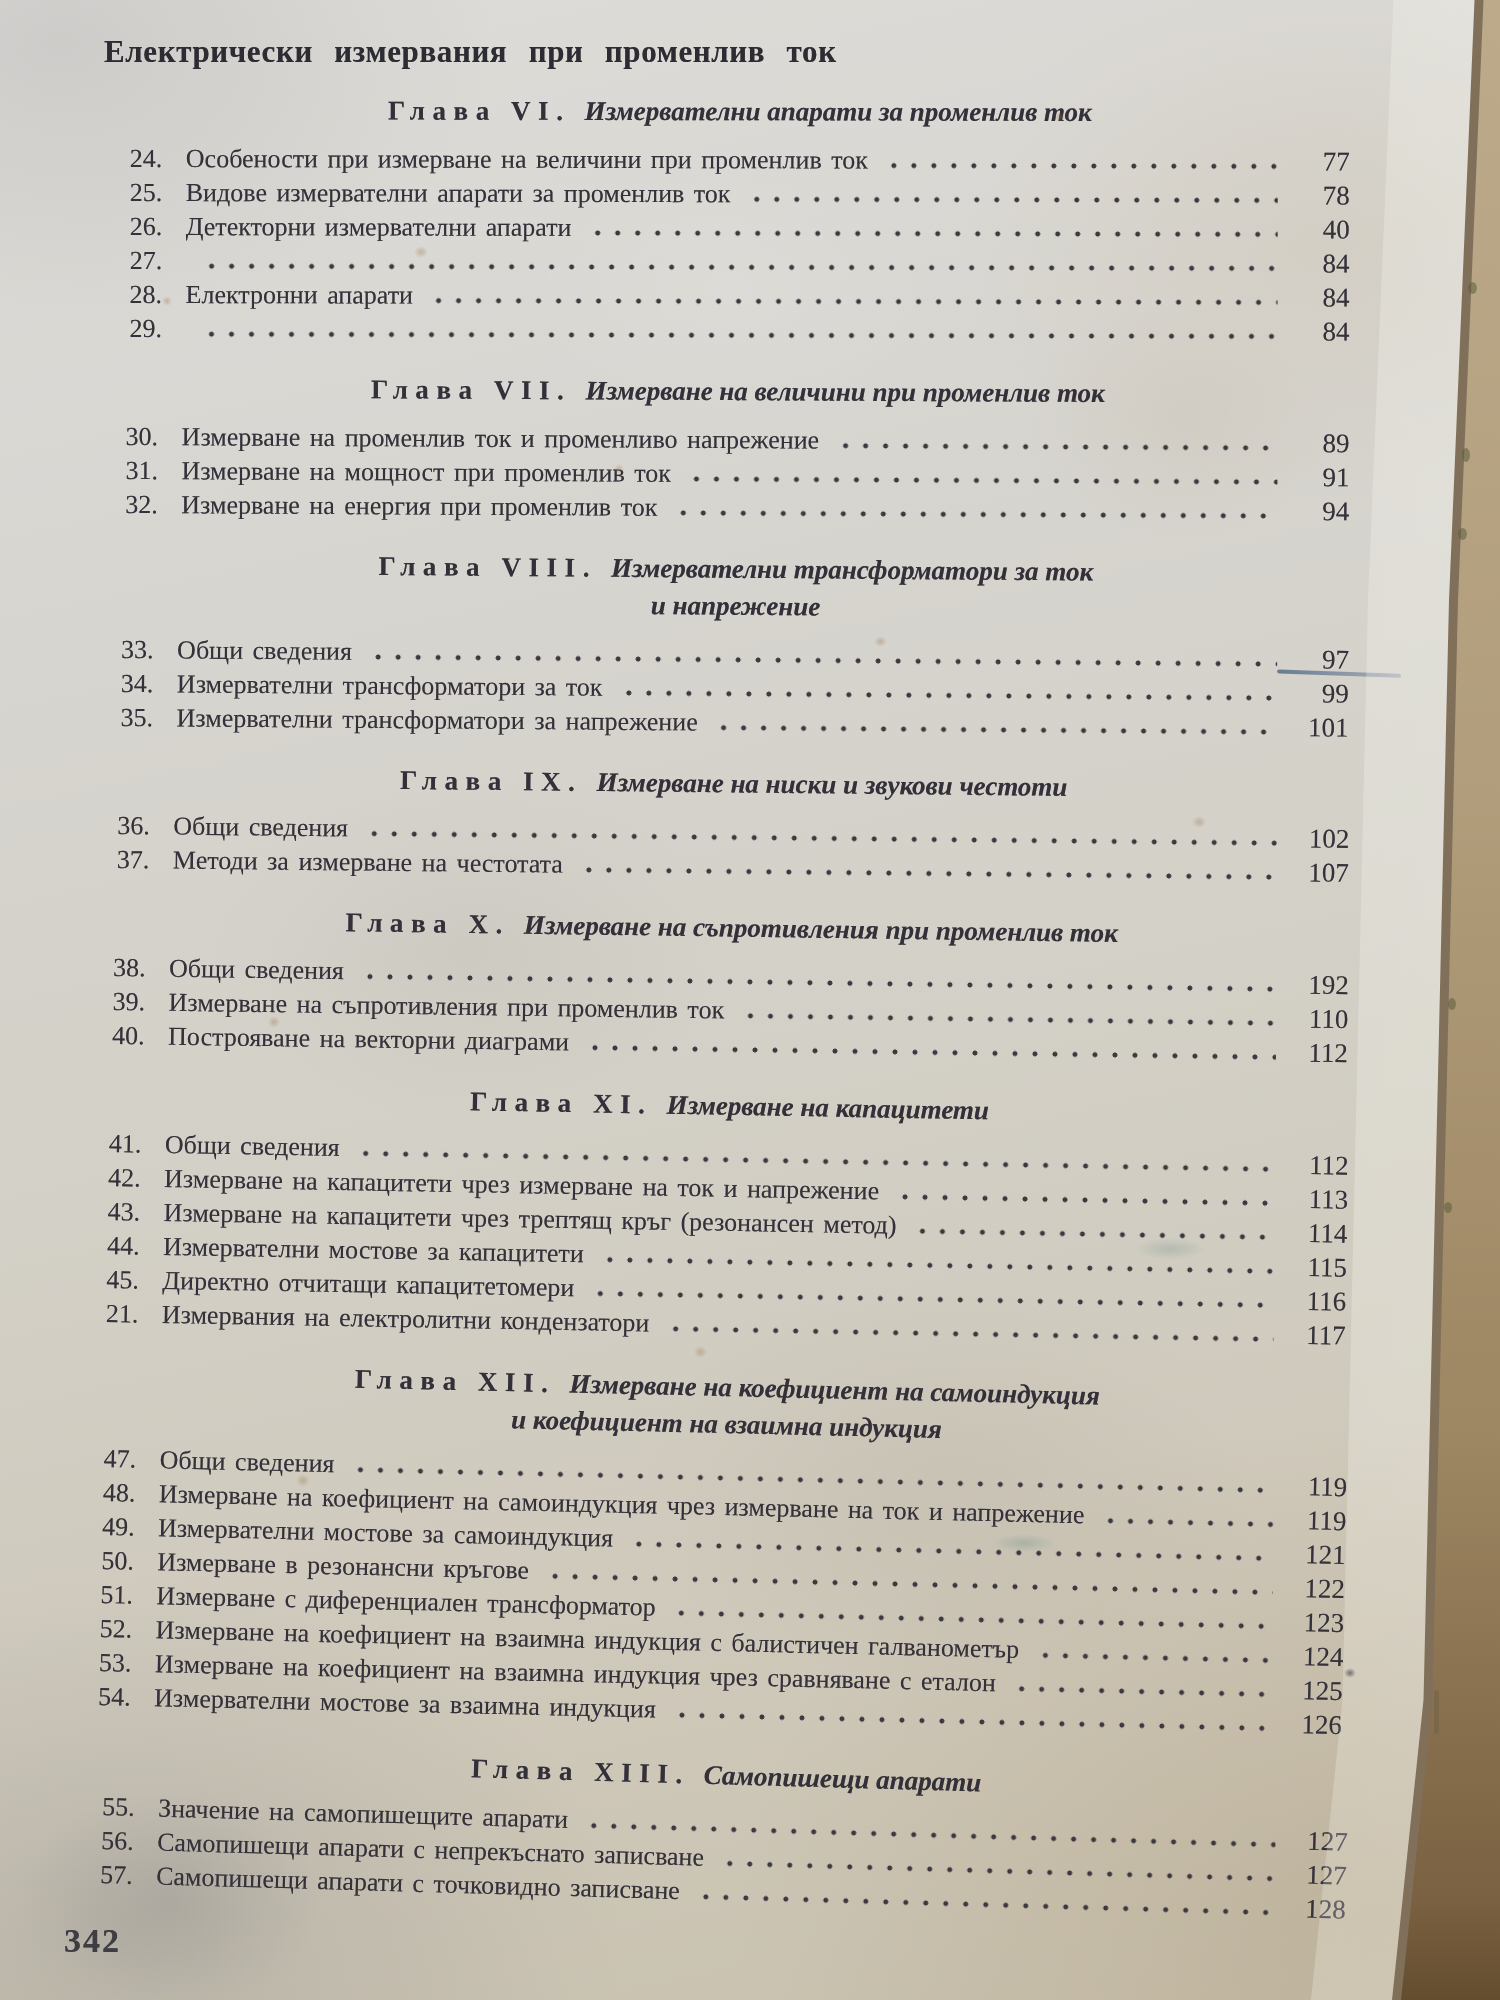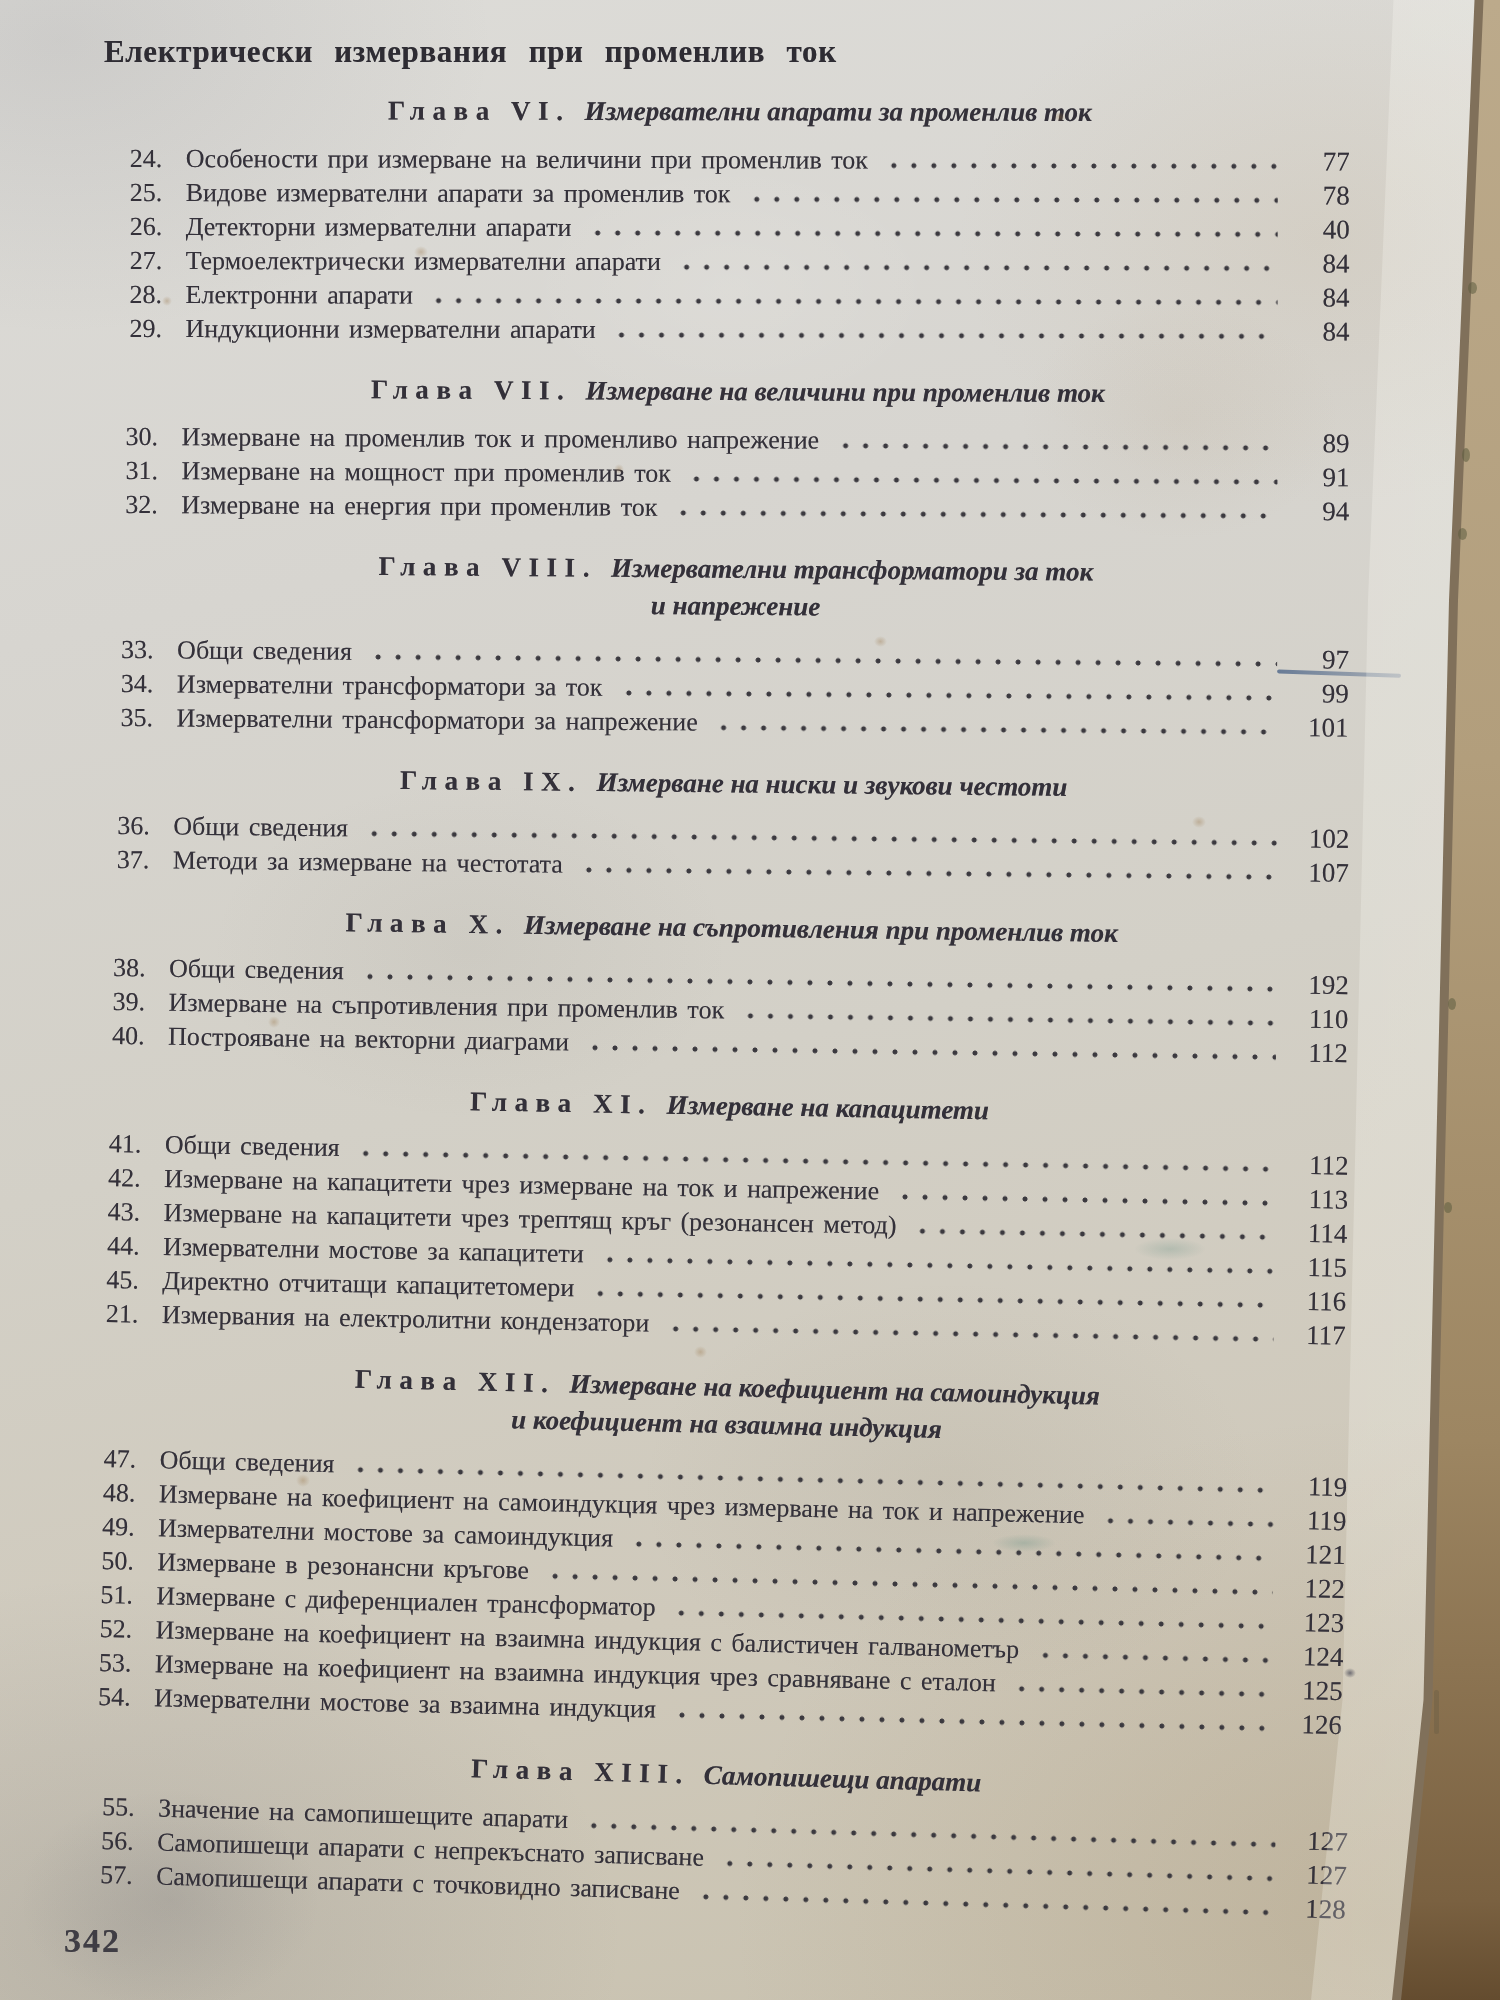--- a/index.html
+++ b/index.html
@@ -138,35 +138,33 @@
 
   <div class="toc-row">
     <span class="num">26.</span>
     <span class="text">Детекторни измервателни апарати</span>
     <span class="dots"></span>
     <span class="page">40</span>
   </div>
 
   <div class="toc-row">
     <span class="num">27.</span>
-    <span class="text">Термоелектрически измервателни апарати</span>
     <span class="dots"></span>
     <span class="page">84</span>
   </div>
 
   <div class="toc-row">
     <span class="num">28.</span>
     <span class="text">Електронни апарати</span>
     <span class="dots"></span>
     <span class="page">84</span>
   </div>
 
   <div class="toc-row">
     <span class="num">29.</span>
-    <span class="text">Индукционни измервателни апарати</span>
     <span class="dots"></span>
     <span class="page">84</span>
   </div>
 </div>
   </section>
 
   <section class="chapter">
     <h2 class="chapter-heading">
       <span class="chapter-label">Глава VII.</span><span class="chapter-title">Измерване на величини при променлив ток</span>
     </h2>

